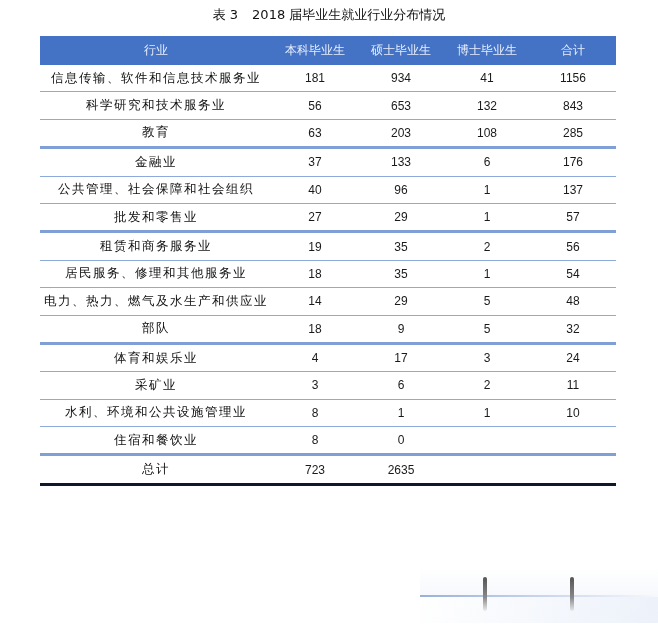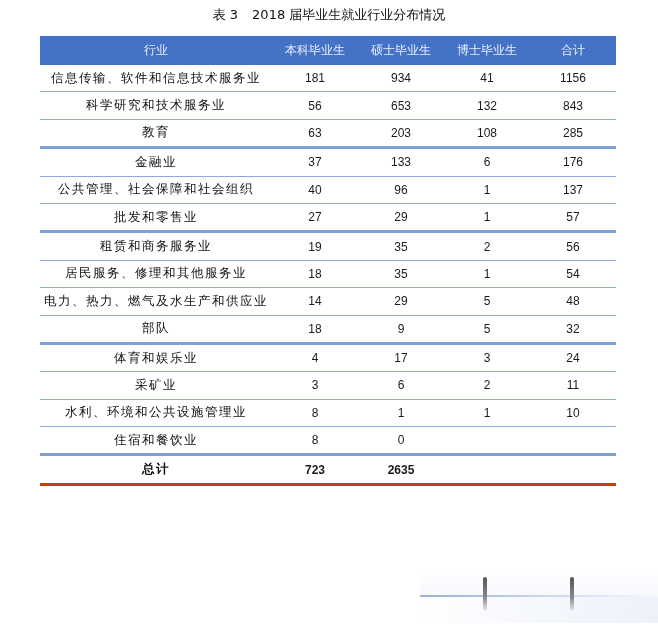--- a/index.html
+++ b/index.html
@@ -25,21 +25,21 @@
     .tbl td {
       height: 26.4px; padding: 0; text-align: center; font-size: 12px;
       border-bottom: 1.5px solid #8eaadb;
       font-family: "Liberation Sans", "DejaVu Sans", sans-serif;
     }
     .tbl td.ind {
       font-family: "DejaVu Sans", sans-serif; font-size: 12.5px;
       letter-spacing: 1.5px; color: #111;
     }
     .tbl tr.thick td { border-bottom: 3px solid #7f9fd6; }
-    .tbl tr.total td { font-weight: bold; border-bottom: 3px solid #c2410c; }
+    .tbl tr.total td { font-weight: normal; border-bottom: 3px solid #0f172a; }
     .col-ind { width: 232px; }
     .col-num { width: 86px; }
     .fade {
       position: absolute; left: 420px; top: 567px; width: 238px; height: 56px;
       background: linear-gradient(to bottom, rgba(255,255,255,0) 0%, rgba(224,232,246,0.55) 100%);
       pointer-events: none;
     }
     .fade .streak {
       position: absolute; top: 28px; left: 0; width: 238px; height: 2px;
       background: linear-gradient(to right, rgba(143,168,214,0.9), rgba(143,168,214,0));

